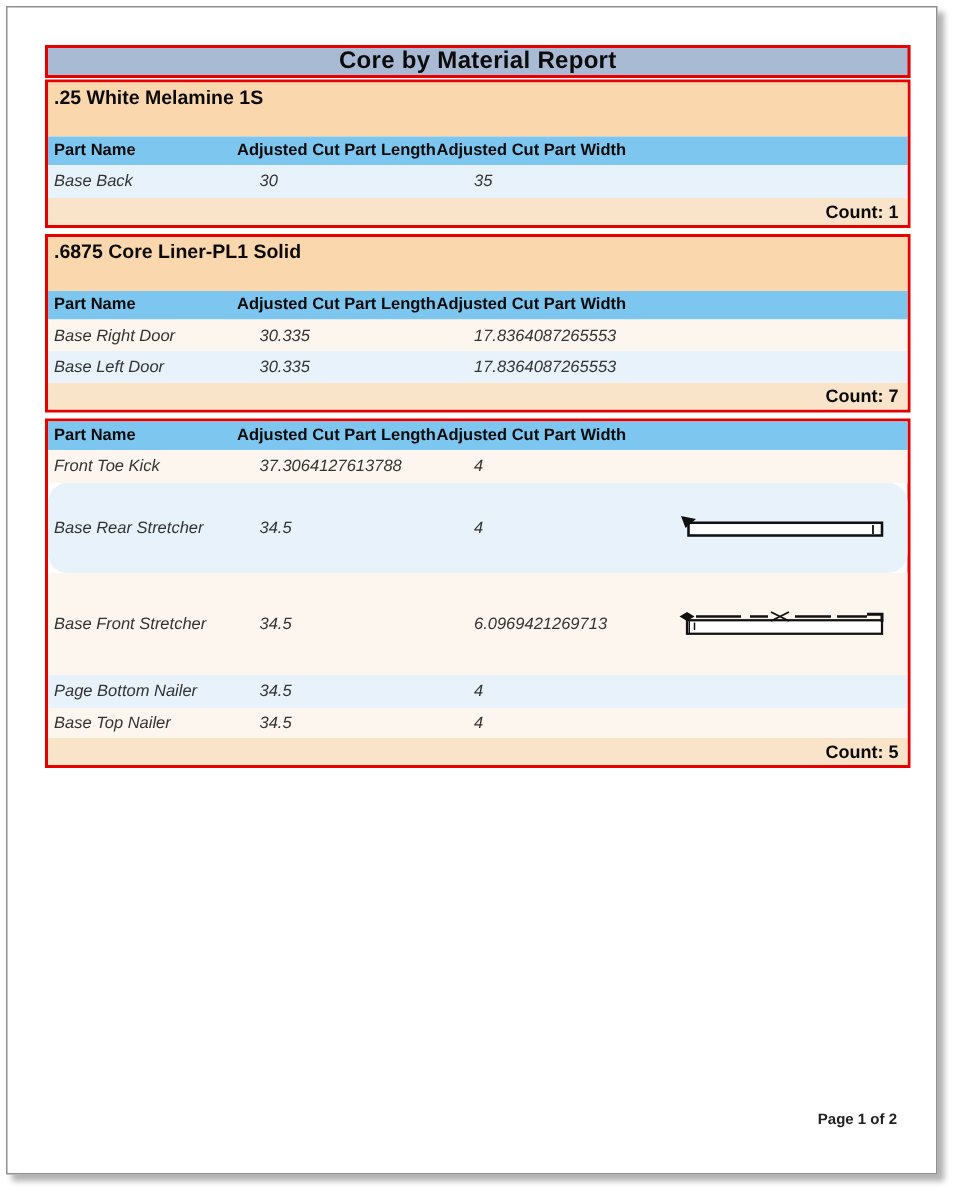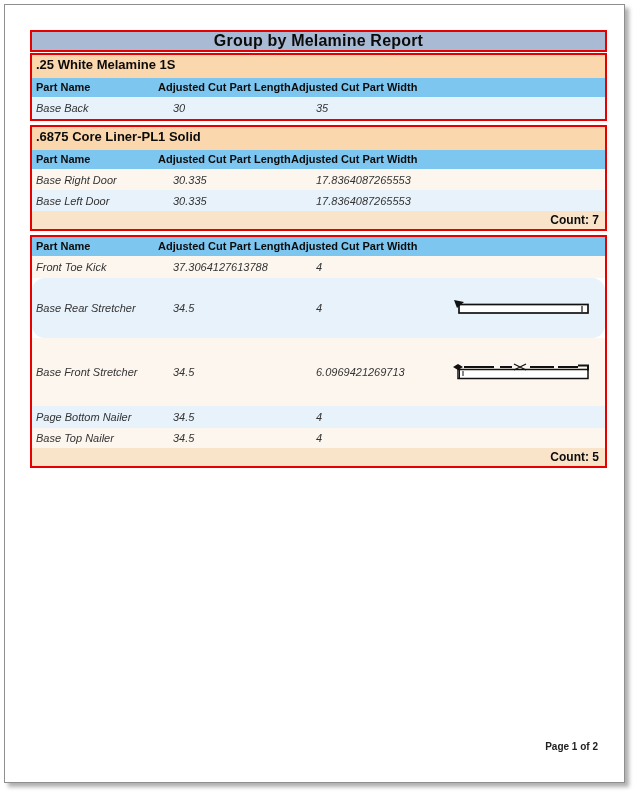--- a/index.html
+++ b/index.html
@@ -5,21 +5,21 @@
   html,body{margin:0;padding:0;background:#ffffff;width:636px;height:794px;overflow:hidden;
     font-family:"Liberation Sans","DejaVu Sans",sans-serif;}
   .page{position:absolute;left:4px;top:4px;width:619px;height:777px;background:#ffffff;
     border:1px solid #8f8f8f;box-shadow:4px 4px 4px #b0b0b0;}
   .report{position:absolute;left:25px;top:25px;width:577px;}
   .title-bar{box-sizing:border-box;border:2px solid var(--red,#e60000);background:var(--titlebg,#a9bad4);
     height:22px;text-align:center;}
   .title-bar span{font-size:16px;font-weight:bold;color:#0b0b0b;line-height:18px;letter-spacing:0.2px;}
   .section{box-sizing:border-box;border:2px solid var(--red,#e60000);margin-top:4px;background:#fff;}
   .section.first{margin-top:1px;}
-  .sec-header{background:var(--groupbg,#fbd7ad);height:23px;line-height:20px;padding-left:4px;
+  .sec-header{background:var(--groupbg,#fbd7ad);height:36px;line-height:20px;padding-left:4px;
     font-size:13px;font-weight:bold;color:#0b0b0b;}
   .col-header{position:relative;background:var(--colbg,#7cc6f0);height:19px;line-height:19px;
     font-size:11px;font-weight:bold;color:#0b0b0b;}
   .row{position:relative;font-style:italic;}
   .row.tint-blue{background:var(--rowblue,#e7f2fb);}
   .row.tint-plain{background:var(--rowplain,#fdf6ee);}
   .cell{position:absolute;white-space:nowrap;}
   .row .cell{top:50%;transform:translateY(-50%);font-size:11px;color:#333;}
   .h1,.c1{left:4px;}
   .h2{left:126px;}
@@ -30,39 +30,42 @@
   .count-row{background:var(--countbg,#f9e4c9);height:18px;line-height:18px;text-align:right;
     padding-right:6px;font-size:12px;font-weight:bold;color:#0b0b0b;}
   .footer{position:absolute;top:736px;right:26px;font-size:10px;font-weight:bold;color:#222;}
 </style>
 </head>
 <body>
 
 <div class="page">
   <div class="report">
     <div class="title-bar">
-      <span>Group by Melamine Report</span>
+      <span>Core by Material Report</span>
     </div>
     <div id="groups">
   <section class="section first">
     <div class="sec-header">
       <span class="mat">.25 White Melamine 1S</span>
     </div>
     <div class="col-header">
       <span class="cell h1">Part Name</span>
       <span class="cell h2">Adjusted Cut Part Length</span>
       <span class="cell h3">Adjusted Cut Part Width</span>
     </div>
     <div class="rows">
   <div class="row tint-blue" style="height: 22px;">
     <span class="cell c1">Base Back</span>
     <span class="cell c2">30</span>
     <span class="cell c3">35</span>
   </div>
 </div>
+    <div class="count-row">
+      <span>Count: 1</span>
+    </div>
   </section>
 
   <section class="section">
     <div class="sec-header">
       <span class="mat">.6875 Core Liner-PL1 Solid</span>
     </div>
     <div class="col-header">
       <span class="cell h1">Part Name</span>
       <span class="cell h2">Adjusted Cut Part Length</span>
       <span class="cell h3">Adjusted Cut Part Width</span>

